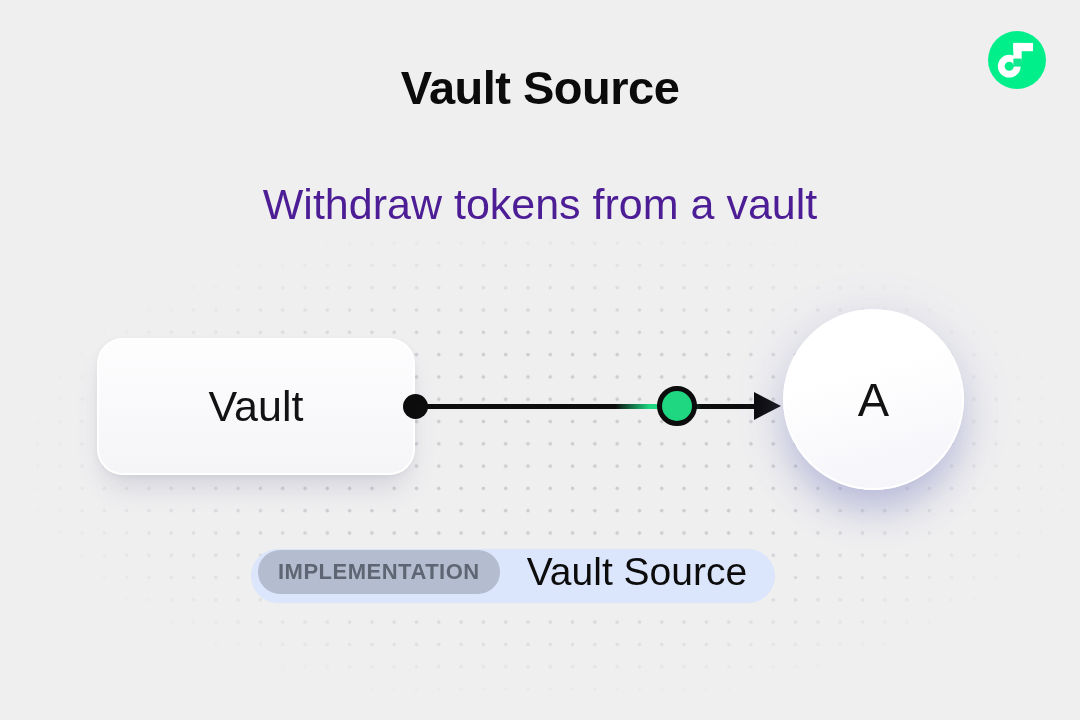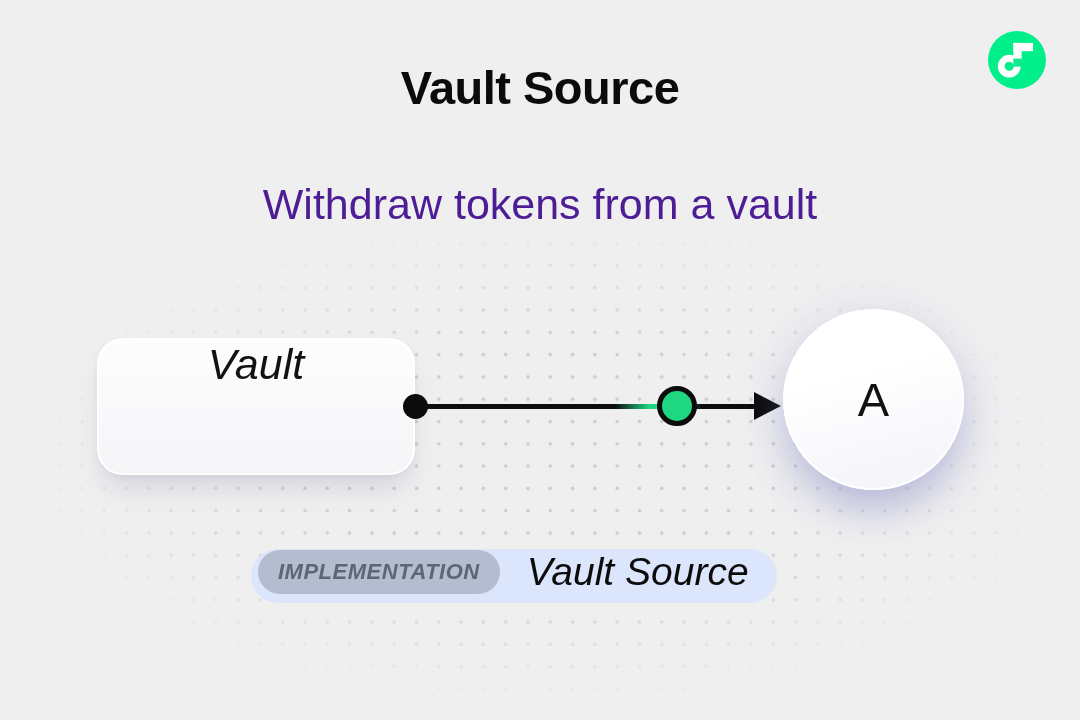--- a/index.html
+++ b/index.html
@@ -26,22 +26,22 @@
   .subtitle {
     position:absolute; top:180px; left:0; width:100%;
     text-align:center; font-size:43px; font-weight:400; color:#4c1d95;
   }
   .vault-node {
     position:absolute; left:97px; top:338px; width:318px; height:137px;
     border-radius:26px;
     background:linear-gradient(180deg, #fdfdfe 0%, #f5f5f8 100%);
     border:2px solid rgba(255,255,255,0.95);
     box-shadow:0 18px 28px -8px rgba(90,90,130,0.20), 0 2px 6px rgba(120,120,150,0.08);
-    display:flex; align-items:flex-start; justify-content:center;
-    font-size:43px; font-weight:400; color:#121213;font-style:italic;
+    display:flex; align-items:center; justify-content:center;
+    font-size:43px; font-weight:400; color:#121213;
   }
   .start-dot {
     position:absolute; left:403px; top:394px; width:25px; height:25px;
     border-radius:50%; background:#0c0c0d;
   }
   .connector {
     position:absolute; left:415px; top:404px; width:345px; height:5px;
     background:linear-gradient(90deg,
       #0d0d0e 0%, #0d0d0e 58%, #1ed780 68%, #1ed780 74%, #0d0d0e 83%, #0d0d0e 100%);
   }
@@ -61,21 +61,21 @@
     background:linear-gradient(165deg, #ffffff 35%, #f3f3f9 100%);
     border:2px solid #ffffff;
     box-shadow:0 24px 38px -6px rgba(122,126,191,0.40), 0 8px 50px rgba(130,134,200,0.18);
     display:flex; align-items:center; justify-content:center;
     font-size:47px; font-weight:500; color:#121213;
   }
   .badge {
     position:absolute; left:251px; top:549px; height:54px;
     border-radius:27px; background:#dbe5fb;
     display:flex; align-items:center;
-    padding:0 28px 8px 7px; gap:27px;font-style:italic;
+    padding:0 28px 8px 7px; gap:27px;
   }
   .badge-tag {
     background:#b4bdcf; color:#5f6673;
     height:44px; line-height:44px; padding:0 20px;
     border-radius:22px; font-size:22px; font-weight:700; letter-spacing:0.5px;
     white-space:nowrap;
   }
   .badge-label { font-size:39px; font-weight:400; color:#0c0c0d; white-space:nowrap; }
 </style>
 </head>

